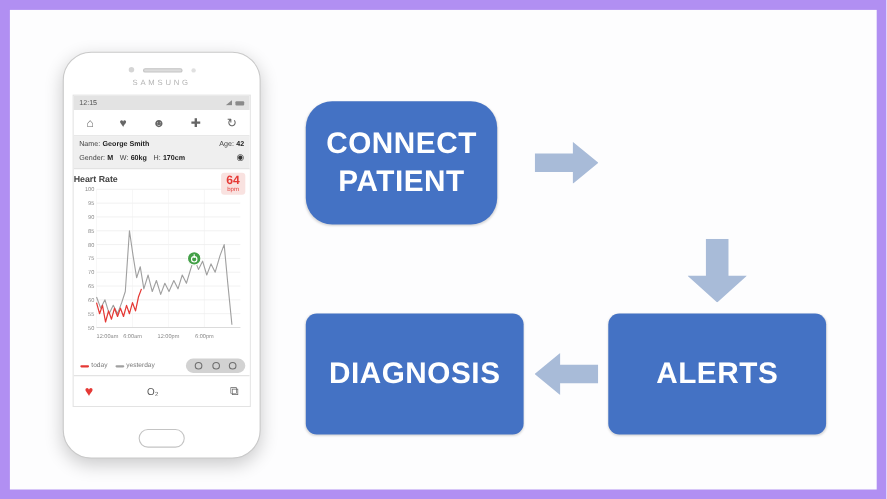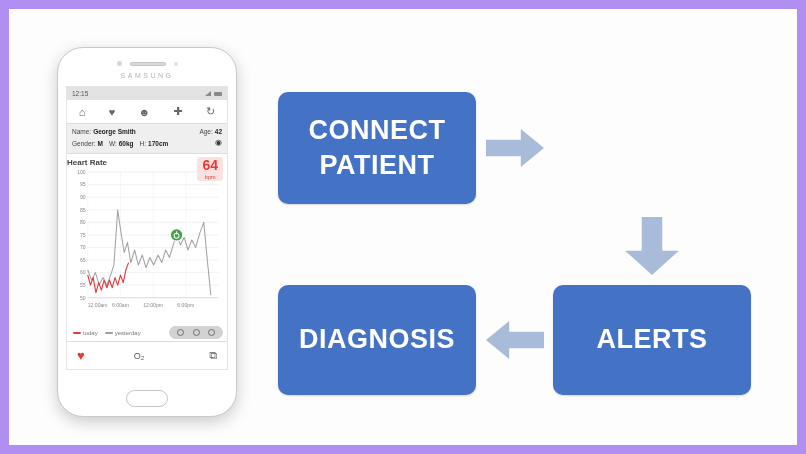--- a/index.html
+++ b/index.html
@@ -9,21 +9,21 @@
            background:var(--frame-border,#b18ff2); }
   .canvas { position:absolute; left:9px; top:9px; right:9px; bottom:9px;
             background:#fdfdfe; }
 
   
   .box { position:absolute; background:var(--box-fill,#4472c4); border-radius:10px;
          display:flex; align-items:center; justify-content:center;
          color:#ffffff; font-weight:700; font-size:27px; letter-spacing:0.5px;
          text-align:center; line-height:1.3; white-space:pre-line;
          box-shadow:0 1px 2px rgba(0,0,0,0.15); }
-  .box-connect  { left:269px; top:83px;  width:198px; height:112px; }
+  .box-connect  { left:269px; top:83px;  width:174px; height:112px;border-radius:24px; }
   .box-monitor  { left:544px; top:83px;  width:198px; height:112px; }
   .box-diagnosis{ left:269px; top:276px; width:198px; height:110px; }
   .box-alerts   { left:544px; top:276px; width:198px; height:110px; }
 
   .arrow { position:absolute; background:var(--arrow-fill,#a8bbd8); }
   .arrow-right { left:477px; top:120px; width:58px; height:38px;
     clip-path:polygon(0 28%, 60% 28%, 60% 0, 100% 50%, 60% 100%, 60% 72%, 0 72%); }
   .arrow-left  { left:477px; top:312px; width:58px; height:38px;
     clip-path:polygon(100% 28%, 40% 28%, 40% 0, 0 50%, 40% 100%, 40% 72%, 100% 72%); }
   .arrow-down  { left:616px; top:208px; width:54px; height:58px;
@@ -63,21 +63,21 @@
   .prow { display:flex; justify-content:space-between; align-items:center; line-height:1.6; }
   .pv { font-weight:700; color:#222; margin-left:2px; }
   .pgrp { display:flex; gap:6px; }
   .eye { font-size:8px; color:#333; cursor:pointer; }
 
   .chart-panel { flex:1; position:relative; background:#fff; }
   .chart-title { text-align:left; font-size:8px; font-weight:700; color:#444;
                  padding-top:4px; }
   .bpm-badge { position:absolute; top:3px; right:4px; background:#f9e2e0;
                border-radius:3px; padding:1px 5px; text-align:center; line-height:1.1; }
-  .bpm-num  { display:block; font-size:14px; font-weight:700; color:var(--accent-red,#e53935); }
+  .bpm-num  { display:block; font-size:11px; font-weight:700; color:var(--accent-red,#e53935); }
   .bpm-unit { display:block; font-size:5.5px; color:var(--accent-red,#e53935); }
   .chart-svg { display:block; margin:1px auto 0; }
 
   .chart-footer { position:absolute; bottom:2px; left:6px; right:4px;
                   display:flex; justify-content:space-between; align-items:center; }
   .legend { display:flex; gap:7px; font-size:6px; color:#777; align-items:center; }
   .lg-item { display:flex; align-items:center; gap:2px; }
   .lg-line { width:8px; height:2px; border-radius:1px; }
   .lg-today { background:var(--accent-red,#e53935); }
   .lg-yest  { background:#a0a0a0; }

